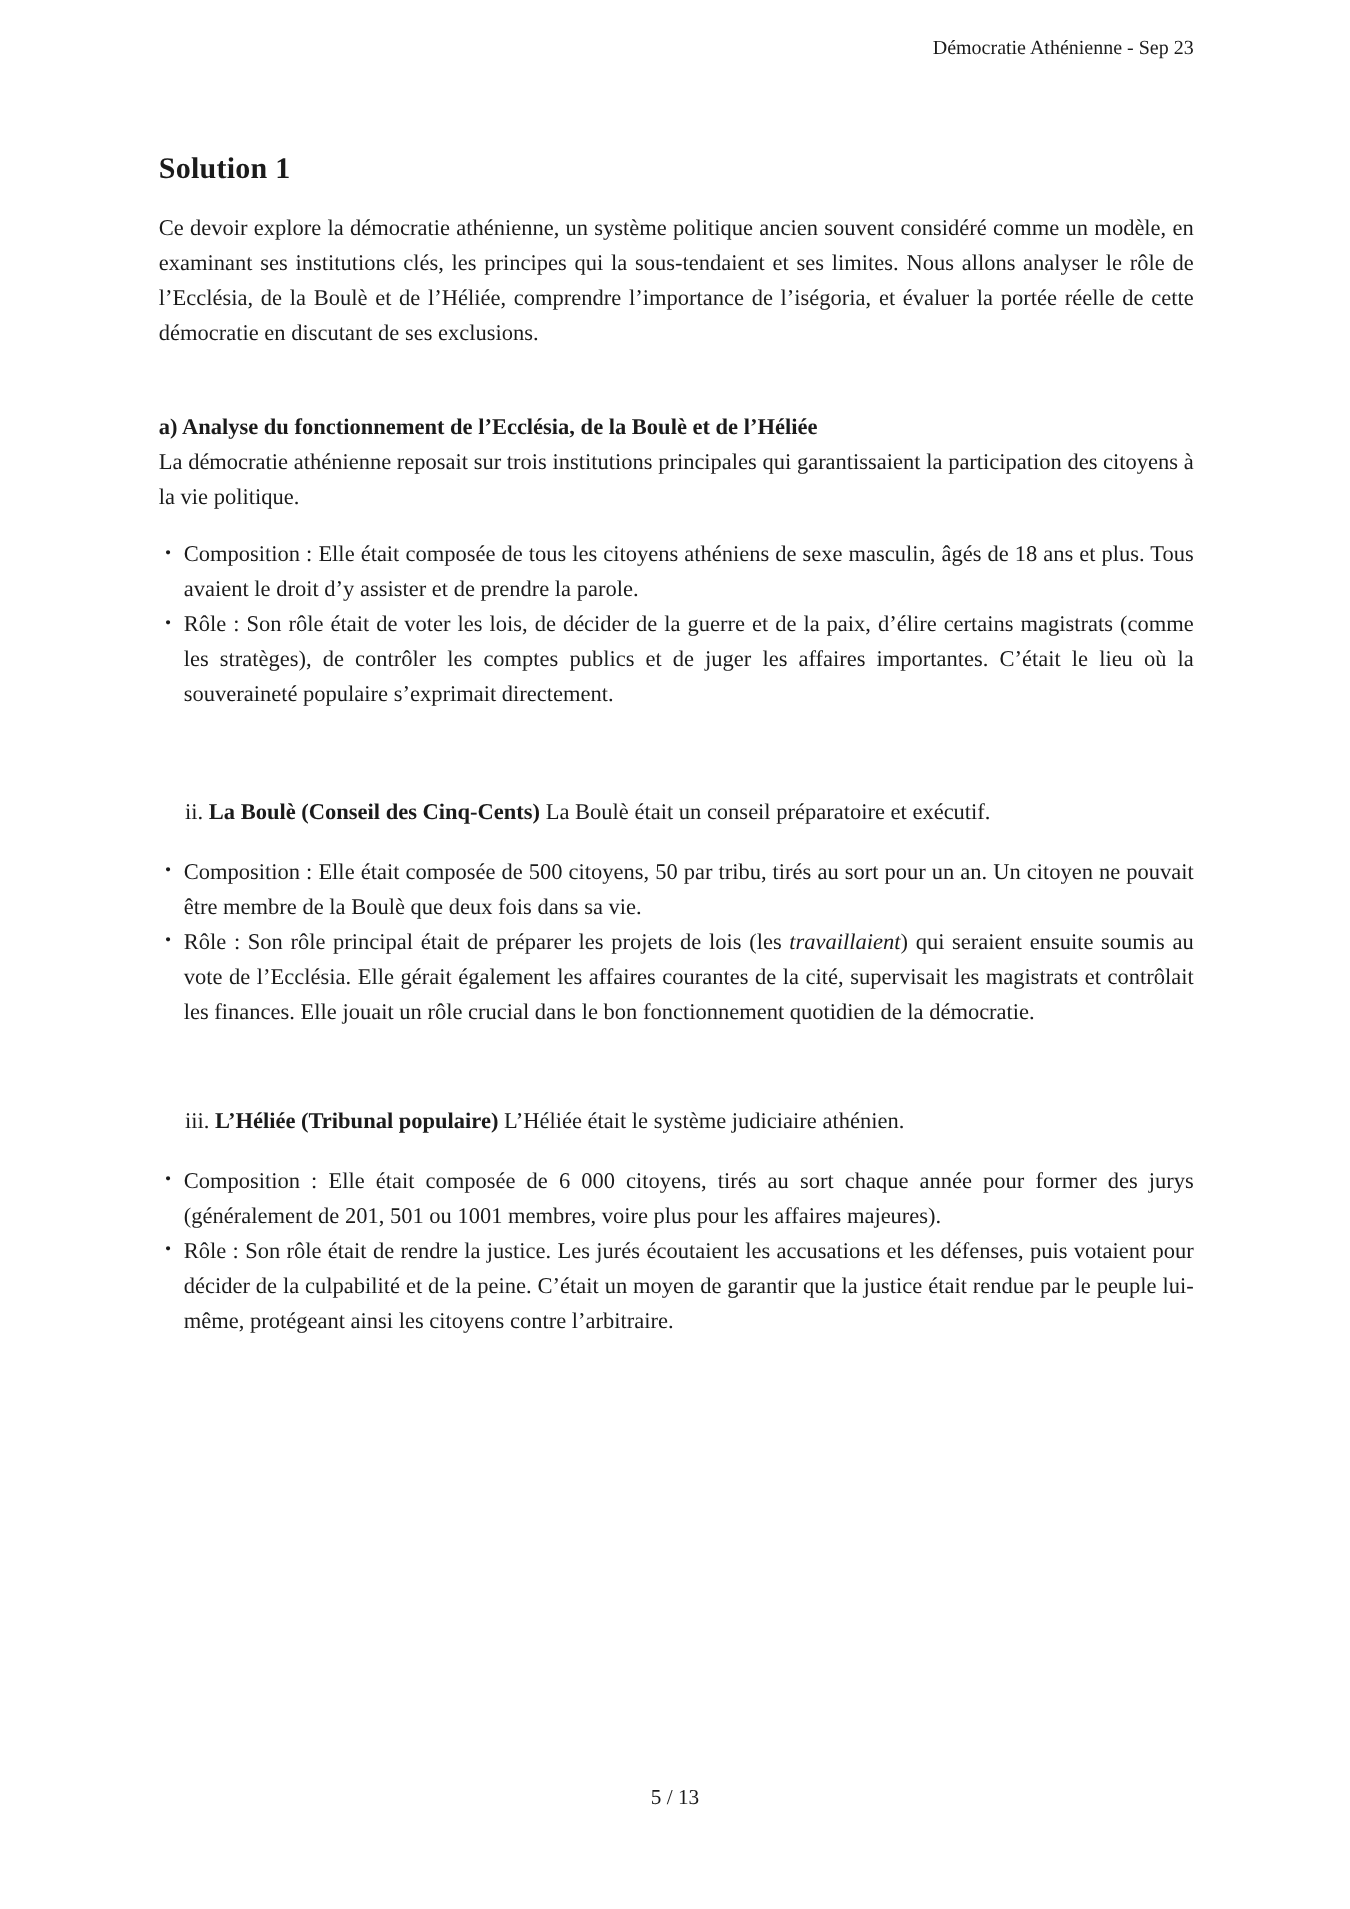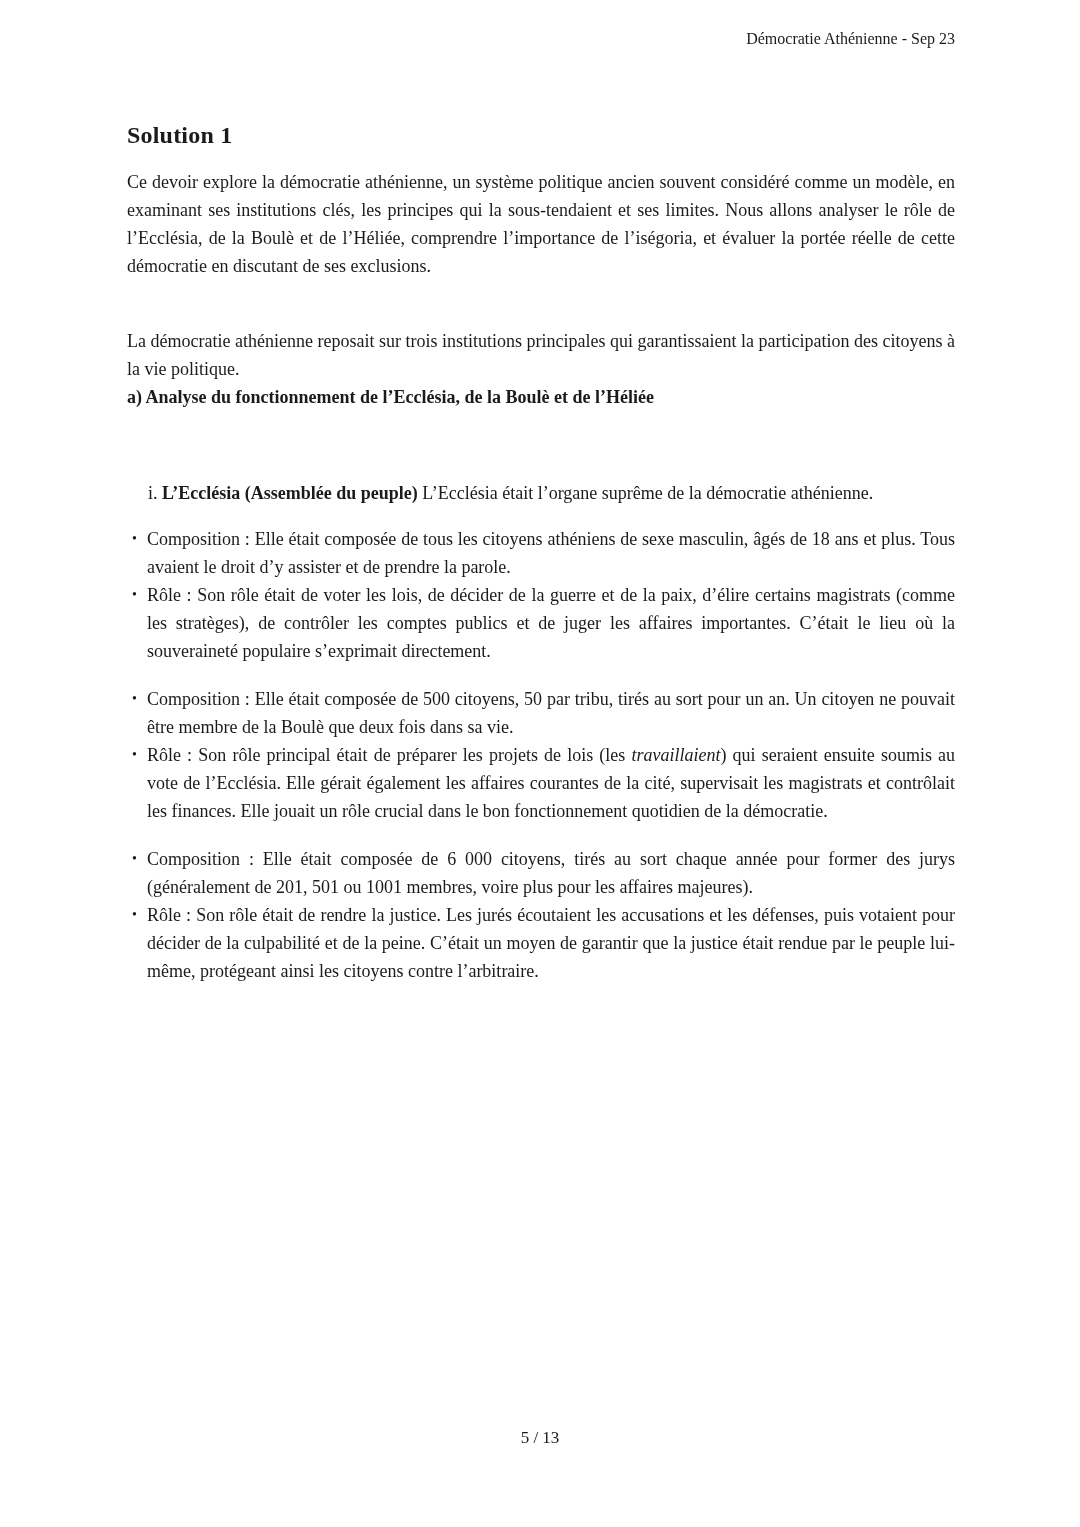--- a/index.html
+++ b/index.html
@@ -95,59 +95,64 @@
 
     <div class="header">
       <span>Démocratie Athénienne - Sep 23</span>
     </div>
 
     <h1 class="doc-title">Solution 1</h1>
 
     <p class="para">Ce devoir explore la démocratie athénienne, un système politique ancien souvent considéré comme un modèle, en examinant ses institutions clés, les principes qui la sous-tendaient et ses limites. Nous allons analyser le rôle de l’Ecclésia, de la Boulè et de l’Héliée, comprendre l’importance de l’iségoria, et évaluer la portée réelle de cette démocratie en discutant de ses exclusions.</p>
 
     <div class="section-a">
-      <p class="para">La démocratie athénienne reposait sur trois institutions principales qui garantissaient la participation des citoyens à la vie politique.</p>
       <p class="para">
         <span class="section-heading">a) Analyse du fonctionnement de l’Ecclésia, de la Boulè et de l’Héliée</span>
       </p>
+      <p class="para">La démocratie athénienne reposait sur trois institutions principales qui garantissaient la participation des citoyens à la vie politique.</p>
     </div>
 
-    <p class="enum-item mt-item-1">
-      <span class="numeral">i.</span>
-      <span class="enum-title">L’Ecclésia (Assemblée du peuple)</span>
-      <span>L’Ecclésia était l’organe suprême de la démocratie athénienne.</span>
-    </p>
 
     <ul class="bullets">
       <li>
         <span class="dot">•</span>
         <span class="bullet-label">Composition :</span>
         <span>Elle était composée de tous les citoyens athéniens de sexe masculin, âgés de 18 ans et plus. Tous avaient le droit d’y assister et de prendre la parole.</span>
       </li>
       <li>
         <span class="dot">•</span>
         <span class="bullet-label">Rôle :</span>
         <span>Son rôle était de voter les lois, de décider de la guerre et de la paix, d’élire certains magistrats (comme les stratèges), de contrôler les comptes publics et de juger les affaires importantes. C’était le lieu où la souveraineté populaire s’exprimait directement.</span>
       </li>
     </ul>
 
+    <p class="enum-item mt-item-2">
+      <span class="numeral">ii.</span>
+      <span class="enum-title">La Boulè (Conseil des Cinq-Cents)</span>
+      <span>La Boulè était un conseil préparatoire et exécutif.</span>
+    </p>
 
     <ul class="bullets tight">
       <li>
         <span class="dot">•</span>
         <span class="bullet-label">Composition :</span>
         <span>Elle était composée de 500 citoyens, 50 par tribu, tirés au sort pour un an. Un citoyen ne pouvait être membre de la Boulè que deux fois dans sa vie.</span>
       </li>
       <li>
         <span class="dot">•</span>
         <span class="bullet-label">Rôle :</span>
         <span>Son rôle principal était de préparer les projets de lois (les </span><em>travaillaient</em><span>) qui seraient ensuite soumis au vote de l’Ecclésia. Elle gérait également les affaires courantes de la cité, supervisait les magistrats et contrôlait les finances. Elle jouait un rôle crucial dans le bon fonctionnement quotidien de la démocratie.</span>
       </li>
     </ul>
 
+    <p class="enum-item mt-item-3">
+      <span class="numeral">iii.</span>
+      <span class="enum-title">L’Héliée (Tribunal populaire)</span>
+      <span>L’Héliée était le système judiciaire athénien.</span>
+    </p>
 
     <ul class="bullets tight">
       <li>
         <span class="dot">•</span>
         <span class="bullet-label">Composition :</span>
         <span>Elle était composée de 6 000 citoyens, tirés au sort chaque année pour former des jurys (généralement de 201, 501 ou 1001 membres, voire plus pour les affaires majeures).</span>
       </li>
       <li>
         <span class="dot">•</span>
         <span class="bullet-label">Rôle :</span>

